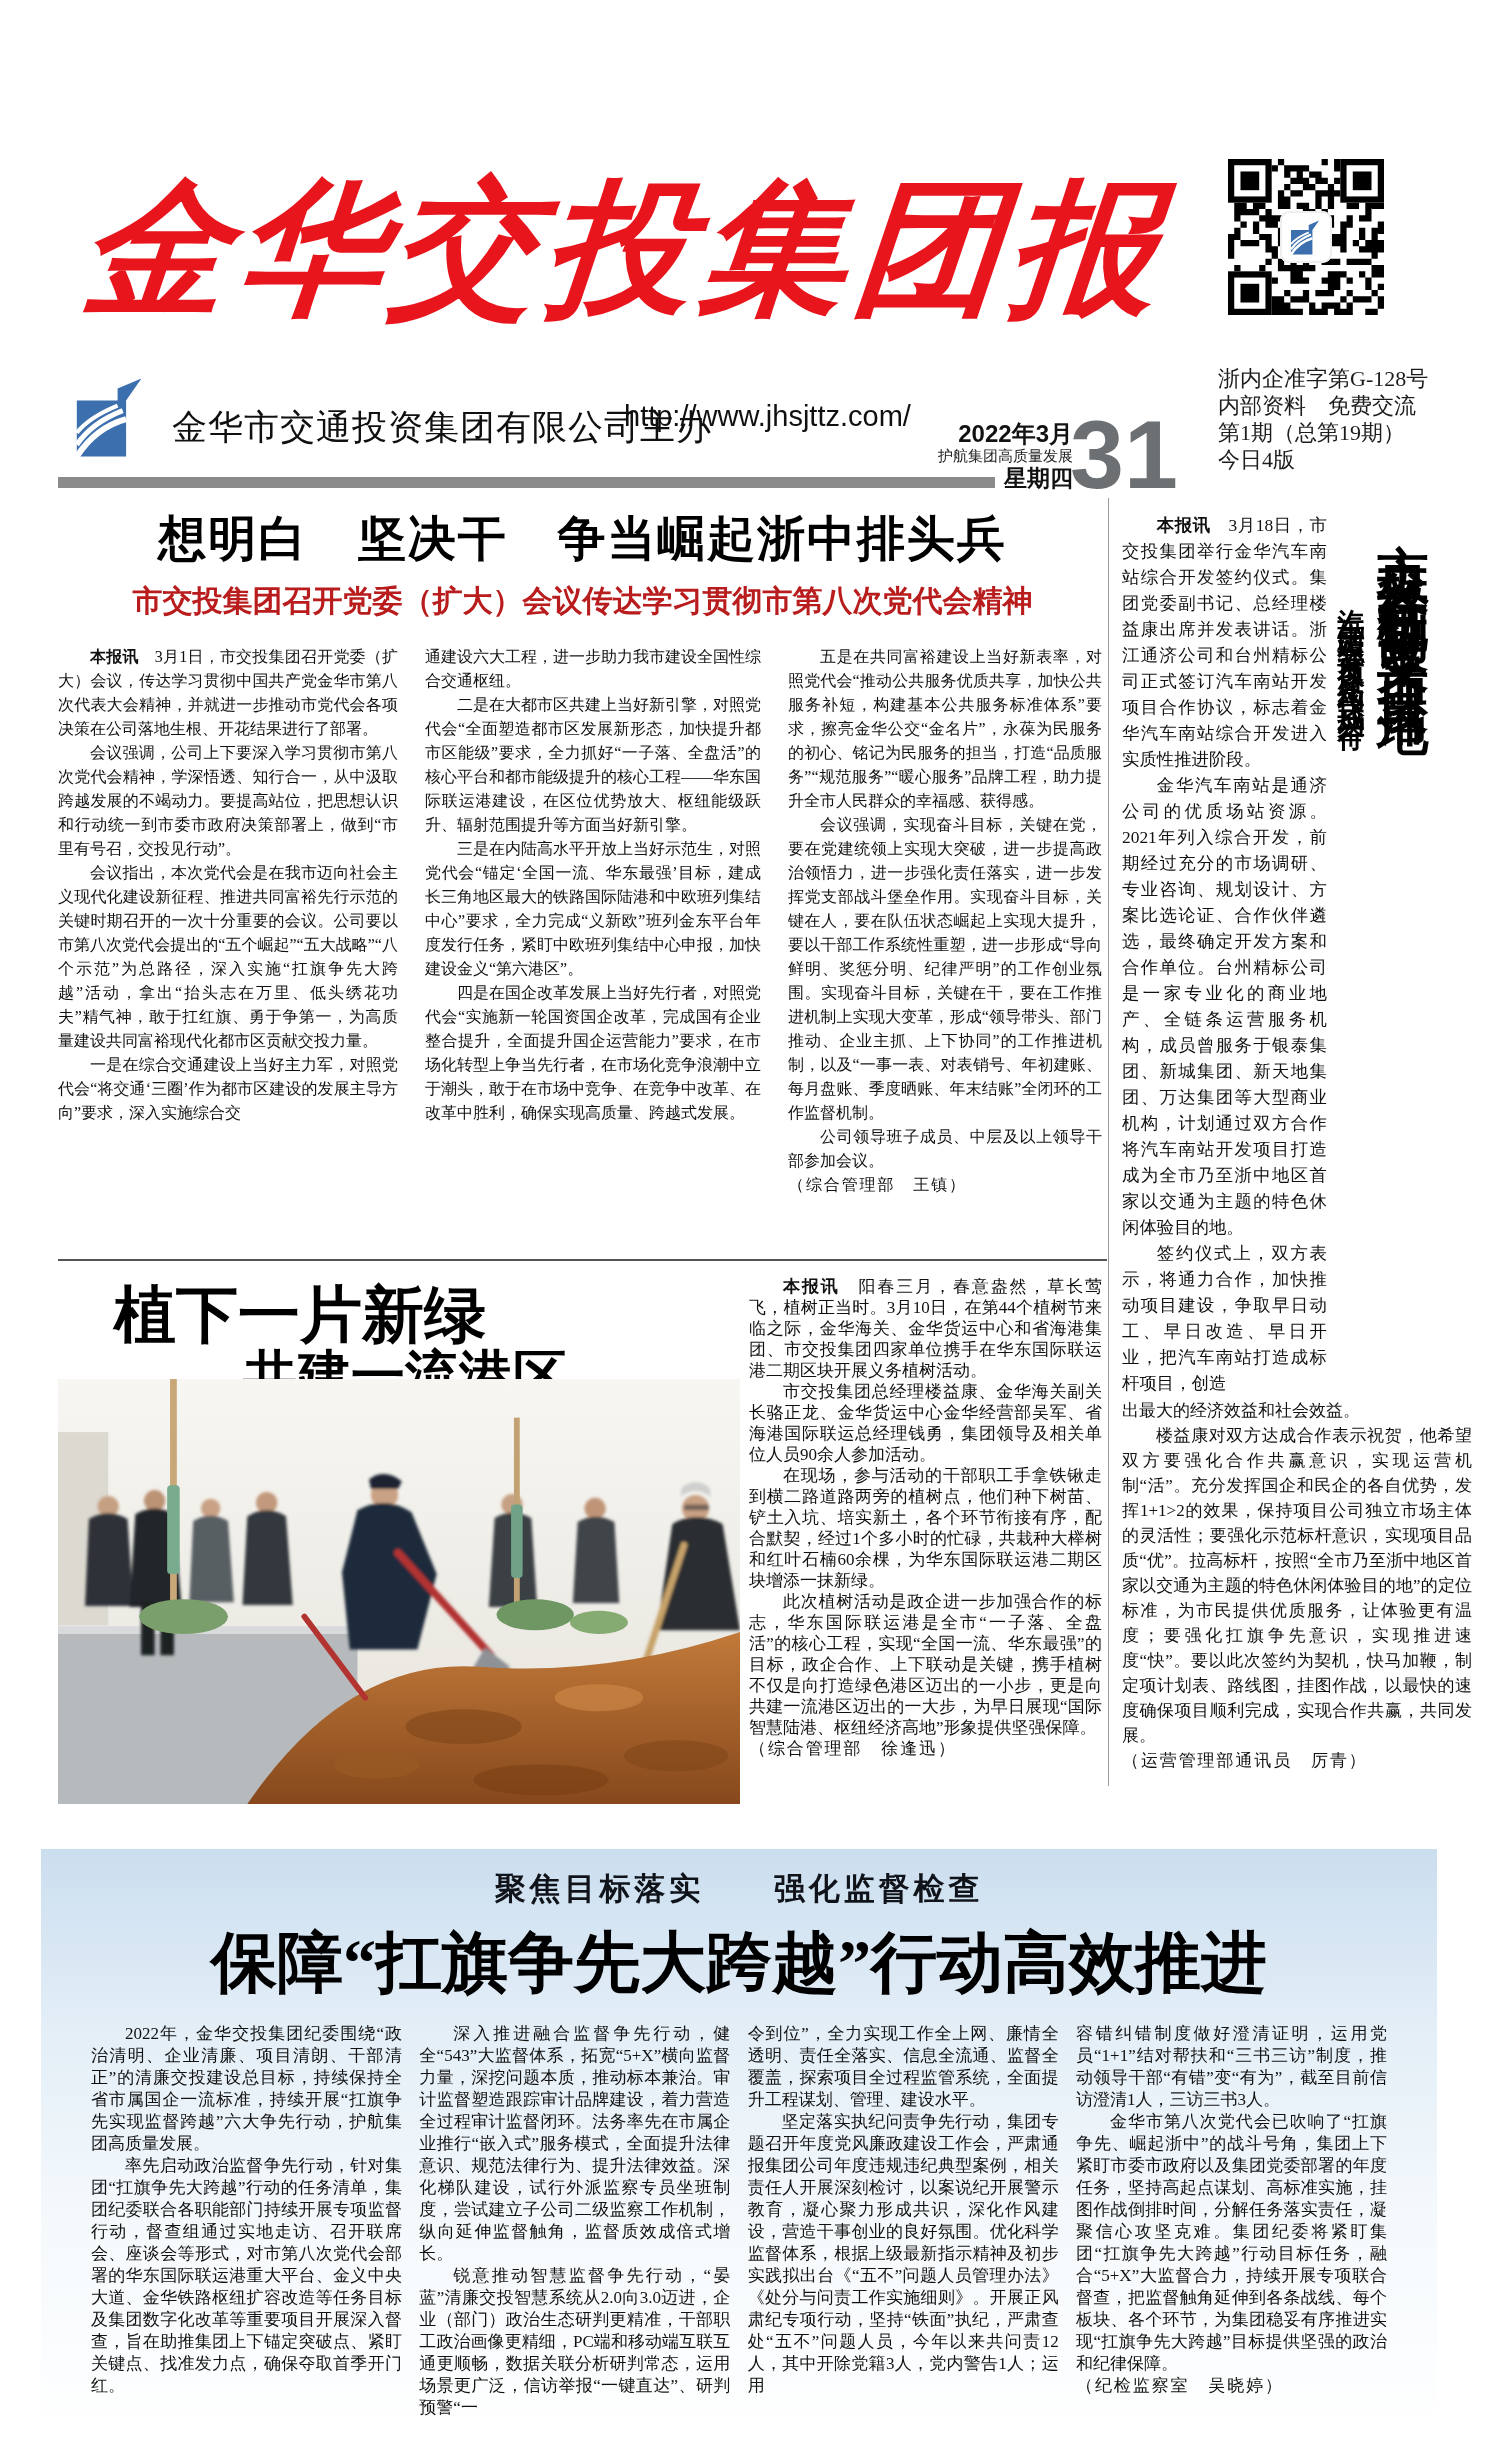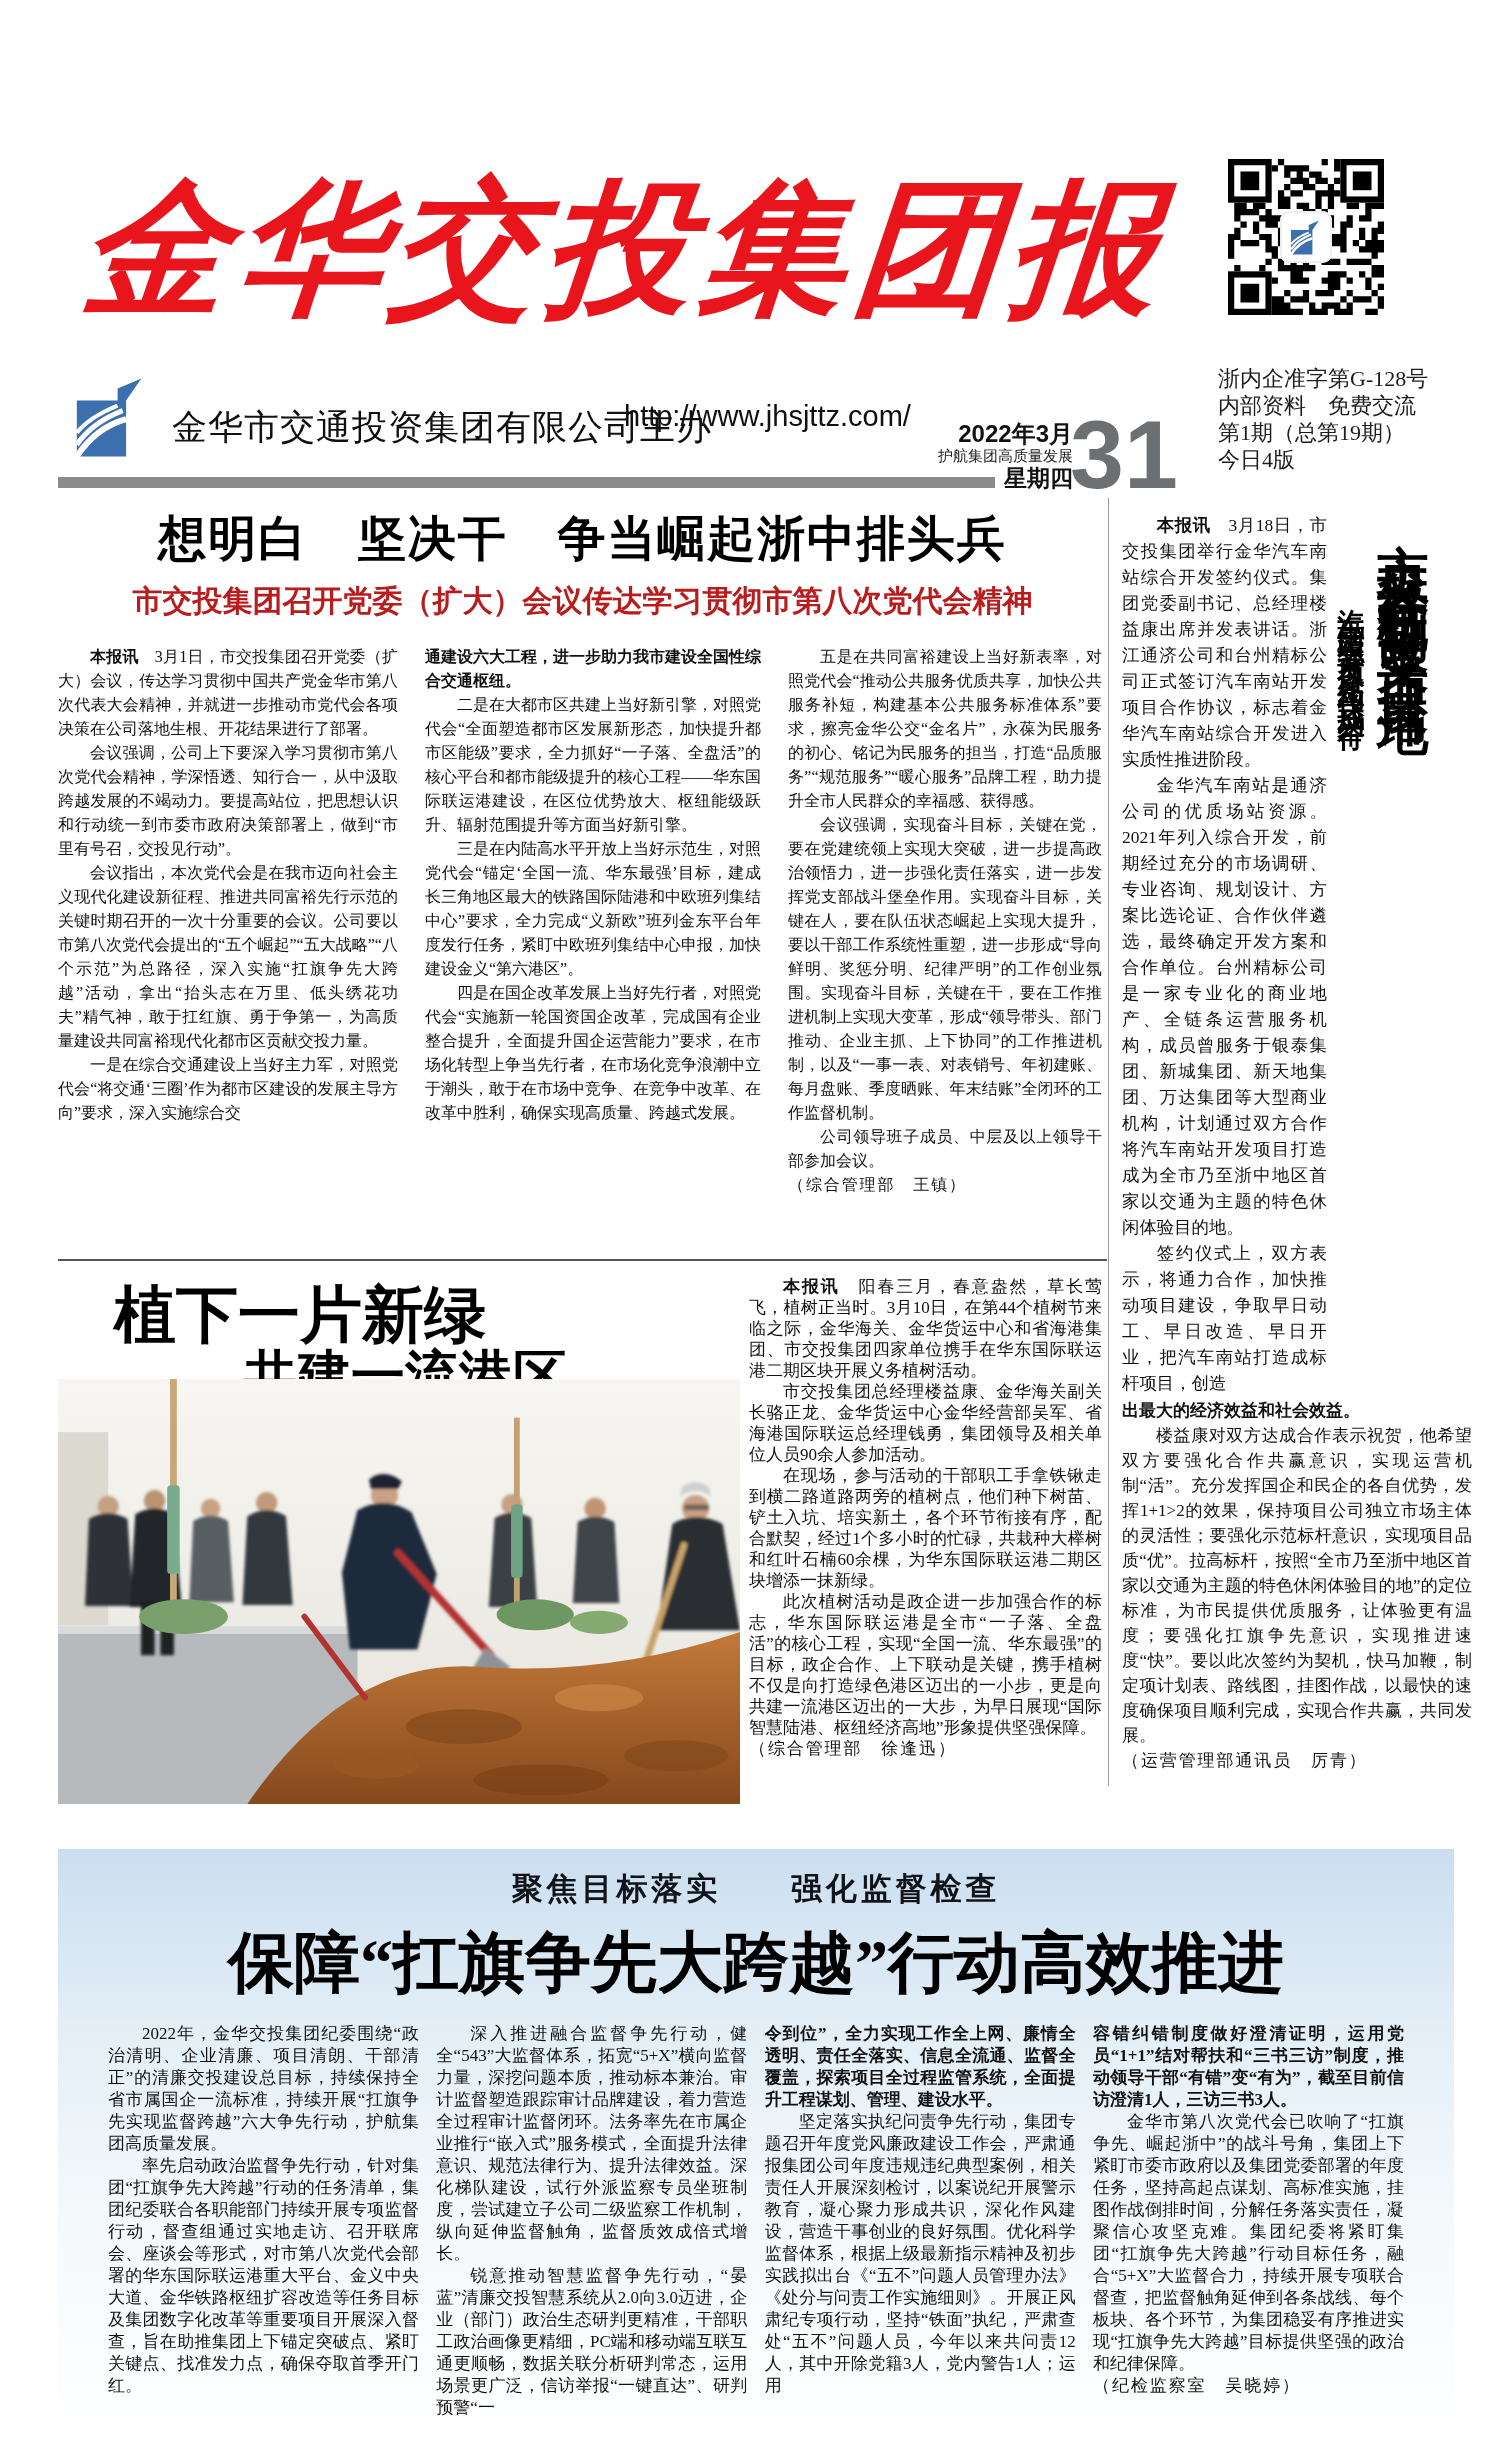--- a/index.html
+++ b/index.html
@@ -54,31 +54,31 @@
 
   
   .mh1{position:absolute;left:114px;top:1273px;font-size:62px;font-weight:800;color:#000;}
   .mh2{position:absolute;left:243px;top:1340px;font-size:54px;font-weight:800;color:#000;}
   .photo{position:absolute;left:58px;top:1379px;width:682px;height:425px;overflow:hidden;background:#eceae4;}
   .photo svg{width:100%;height:100%;display:block;}
   .mtext{position:absolute;left:749px;top:1276px;width:353px;height:529px;overflow:hidden;
          font-size:17px;line-height:21px;text-align:justify;}
 
   
-  .bottom{position:absolute;left:58px;top:1849px;width:1396px;height:587px;
+  .bottom{position:absolute;left:41px;top:1849px;width:1396px;height:587px;
           background:linear-gradient(180deg,#cbdeef 0%,#e3eef7 30%,#f4f9fc 62%,#ffffff 100%);}
   .kicker{padding-top:19.3px;text-align:center;font-size:31px;font-weight:800;letter-spacing:3.9px;color:#10141a;}
   .bhead{margin:7.7px 0 0 0;text-align:center;font-size:66px;font-weight:900;color:#000;
          font-family:"Liberation Serif","DejaVu Serif",serif;}
   .bcols{margin:15.4px auto 0;width:1296px;display:flex;gap:17.4px;}
   .bcol{flex:1;height:433px;overflow:hidden;font-size:17px;line-height:22px;text-align:justify;}
 
   
   p{margin:0;text-indent:2em;}
-  p.cont{text-indent:0;font-weight:bold;}
+  p.cont{text-indent:0;}
   p.sig{text-align:left;text-indent:0;letter-spacing:1.9px;padding-right:3.9px;}
   b{font-weight:bold;}
 </style>
 </head>
 <body>
 
 <svg width="0" height="0" style="position:absolute">
   <defs>
     <g id="logo-glyph">
       <path d="M8 30 L56 30 L56 16 L84 4 L66 30 L66 96 L8 96 Z" fill="#3b6fae"></path>

